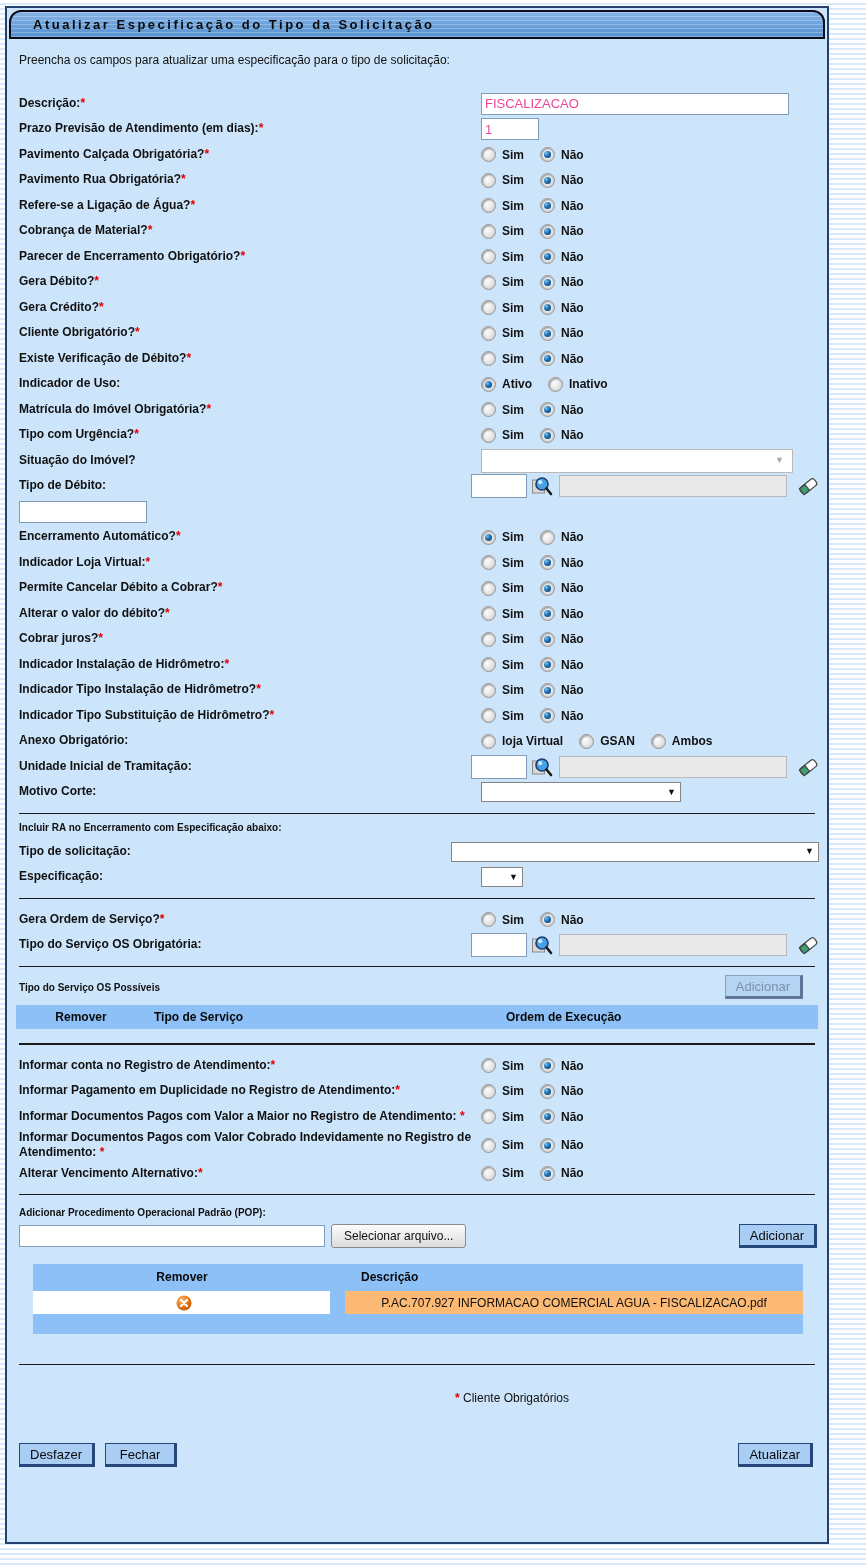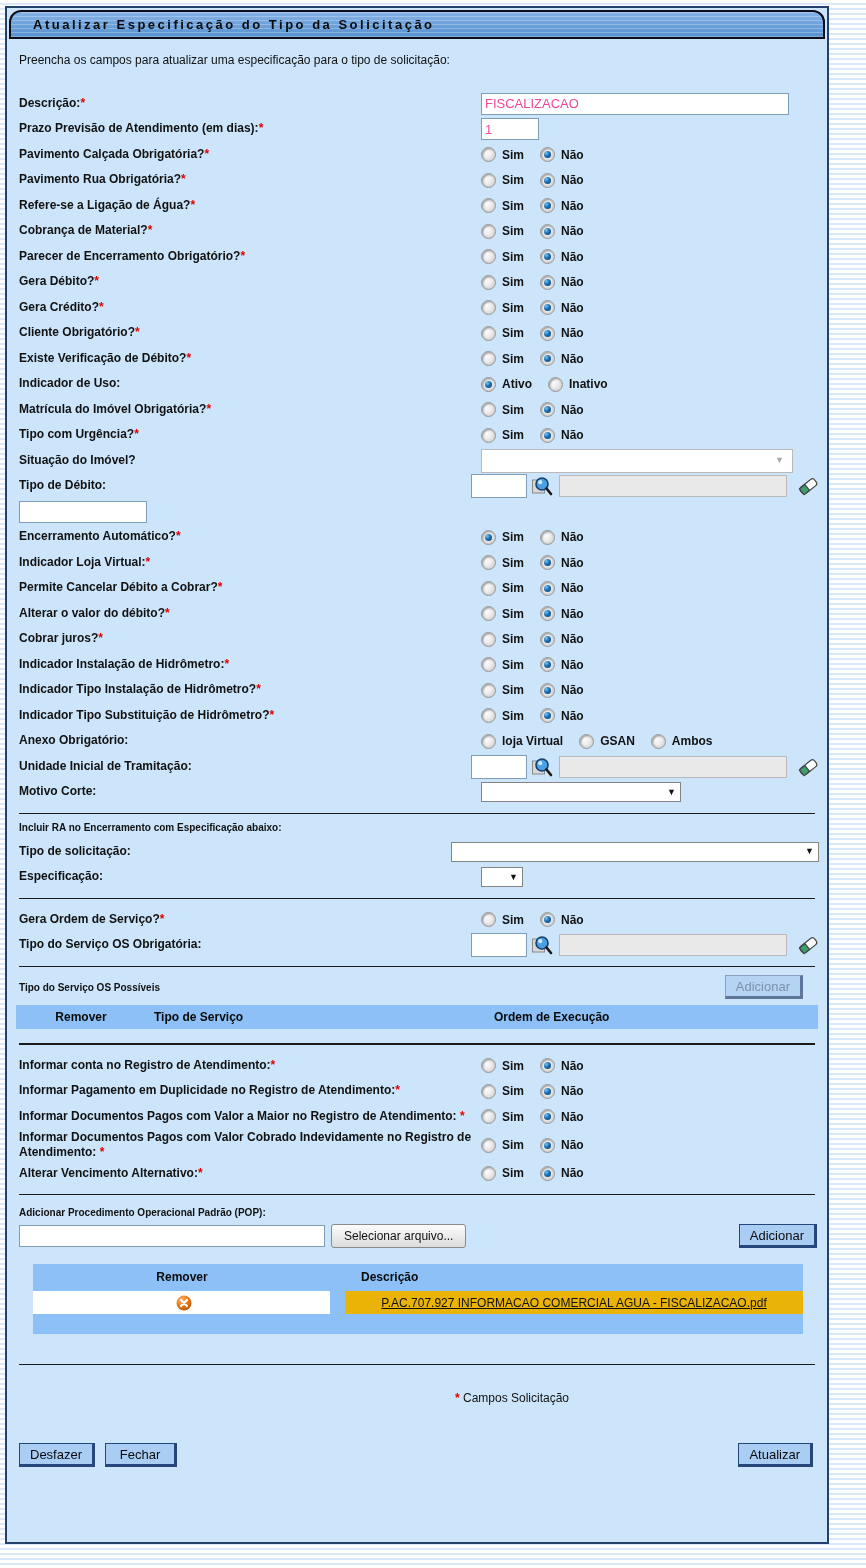--- a/index.html
+++ b/index.html
@@ -63,34 +63,34 @@
     padding:2px 10px;min-width:72px;height:24px;box-sizing:border-box;cursor:pointer;
   }
   .btn.disabled{color:#7d90ad;border:1px solid #8aa0c0;border-right:3px solid #5f7698;border-bottom:3px solid #5f7698;background:#b5d3f2;cursor:default;}
   .os-title-row{display:flex;align-items:center;justify-content:space-between;margin:4px 0 6px 0;padding:0 16px 0 4px;}
   .table-header{
     display:flex;align-items:center;background:#8cc0f6;height:24px;
     font-size:12px;font-weight:bold;color:#0a0a0a;margin:0 1px;
   }
   .th-c1{width:130px;text-align:center;}
   .th-c2{width:348px;padding-left:8px;box-sizing:border-box;}
-  .th-c3{flex:1;}
+  .th-c3{flex:1;margin-left:12px;}
   .upload-row{display:flex;align-items:center;margin:4px 0 0 4px;}
   .file-btn{
     font-family:"Liberation Sans",sans-serif;font-size:12px;color:#111;
     background:linear-gradient(#fbfbfb,#dcdcdc);border:1px solid #8a8a8a;border-radius:3px;
     padding:3px 12px;margin-left:6px;height:24px;box-sizing:border-box;cursor:pointer;
   }
   .pop-table{background:#8cc0f6;margin:16px 16px 0 18px;padding-bottom:20px;}
   .pt-header{display:flex;align-items:center;height:26px;font-size:12px;font-weight:bold;color:#0a0a0a;}
   .pt-h1{width:298px;text-align:center;}
   .pt-h2{flex:1;padding-left:30px;}
   .pt-row{display:flex;margin-top:1px;}
   .pt-c1{width:297px;background:#fff;height:23px;display:flex;align-items:center;justify-content:center;}
-  .pt-c2{flex:1;background:#eab308;height:23px;margin-left:15px;display:flex;align-items:center;justify-content:center;font-size:12px;color:#111;text-decoration:underline;}
+  .pt-c2{flex:1;background:#fdba74;height:23px;margin-left:15px;display:flex;align-items:center;justify-content:center;font-size:12px;color:#111;}
   .footnote{text-align:center;padding-left:190px;margin:26px 0 0 0;font-size:12px;color:#111;}
   .footer{display:flex;align-items:center;margin:38px 4px 0 4px;}
   .footer .gap{width:10px;}
   .footer .spacer{flex:1;}
 </style>
 </head>
 <body>
 
 <div class="container">
   <div class="titlebar">Atualizar Especificação do Tipo da Solicitação</div>
@@ -614,21 +614,21 @@
           </svg>
         </div>
         <div class="pt-c2">P.AC.707.927 INFORMACAO COMERCIAL AGUA - FISCALIZACAO.pdf</div>
       </div>
     </div>
 
     <hr class="sep" style="margin-top:30px">
 
     <div class="footnote">
       <span class="req">*</span>
-      <span>Campos Solicitação</span>
+      <span>Cliente Obrigatórios</span>
     </div>
 
     <div class="footer">
       <button class="btn">Desfazer</button>
       <span class="gap"></span>
       <button class="btn">Fechar</button>
       <span class="spacer"></span>
       <button class="btn" style="margin-right:2px">Atualizar</button>
     </div>
   </div>

